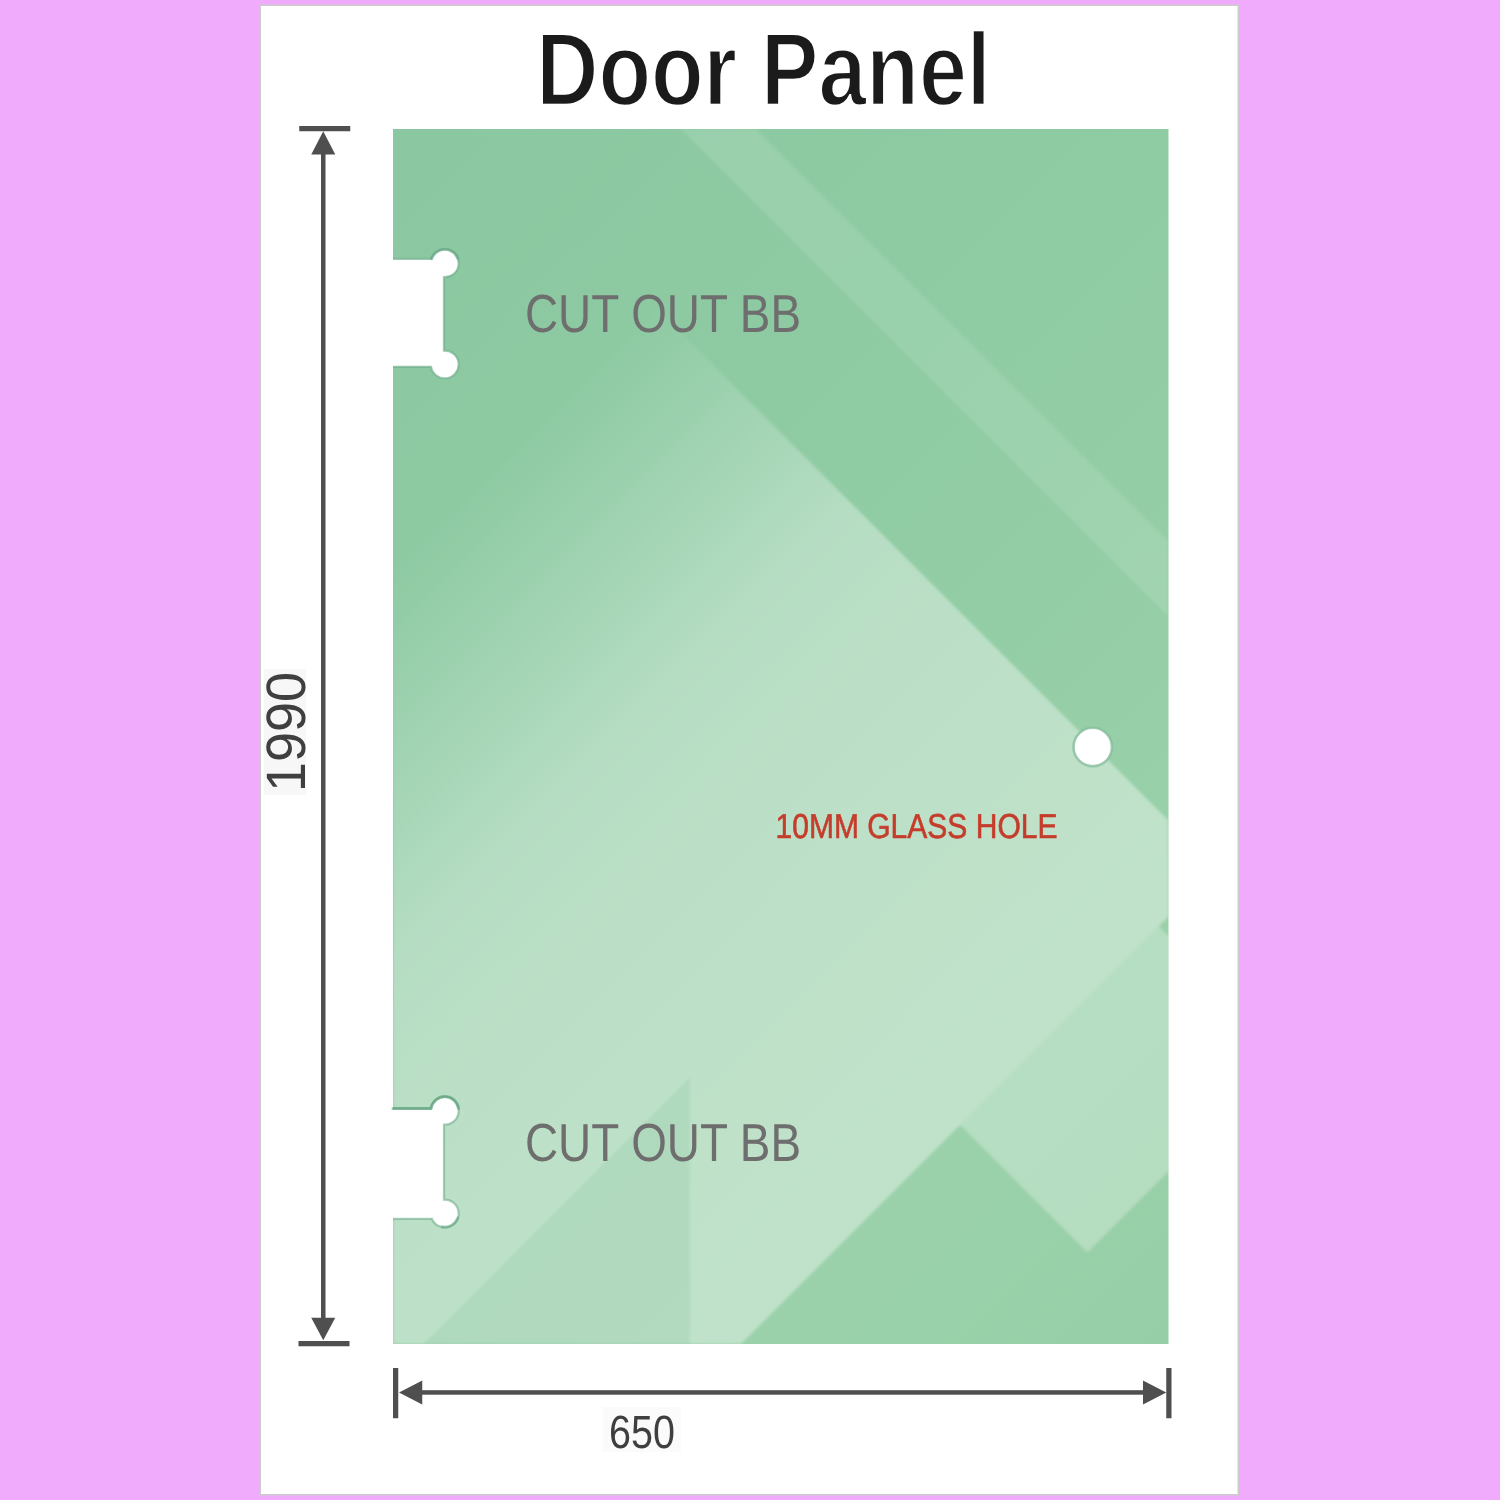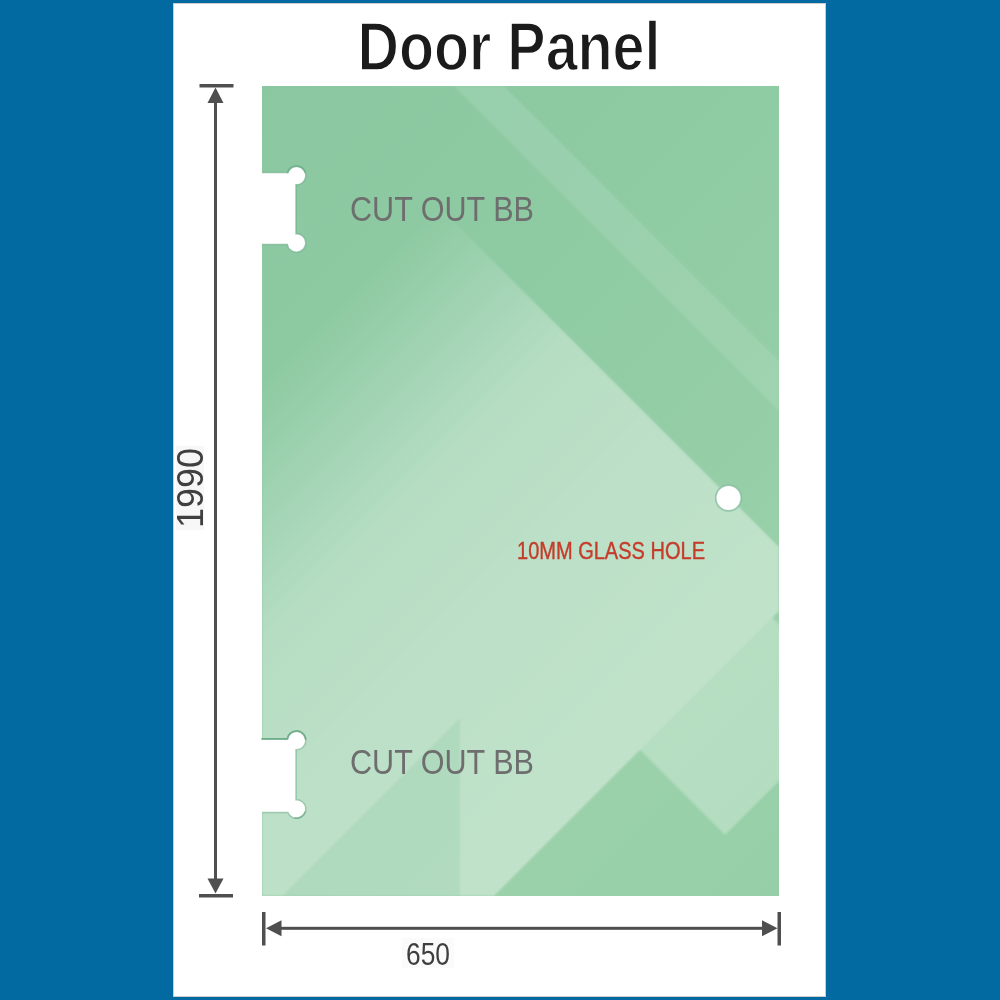--- a/index.html
+++ b/index.html
@@ -1,16 +1,16 @@
 <!DOCTYPE html>
 <html><head>
 <meta charset="utf-8">
 <style>
   html,body{margin:0;padding:0;background:#ffffff;}
-  #stage{position:relative;width:1000px;height:1000px;background:#0369a1;overflow:hidden;
+  #stage{position:relative;width:1000px;height:1000px;background:#f0abfc;overflow:hidden;
          font-family:"Liberation Sans", sans-serif;}
   svg{position:absolute;left:0;top:0;}
 </style>
 </head>
 <body>
 <div id="stage">
 <svg width="1000" height="1000" viewBox="0 0 1000 1000">
   <defs>
     <linearGradient id="glass" gradientUnits="userSpaceOnUse" x1="262" y1="86" x2="925.5" y2="749.5">
       <stop offset="0" stop-color="#8bc8a1"></stop>

